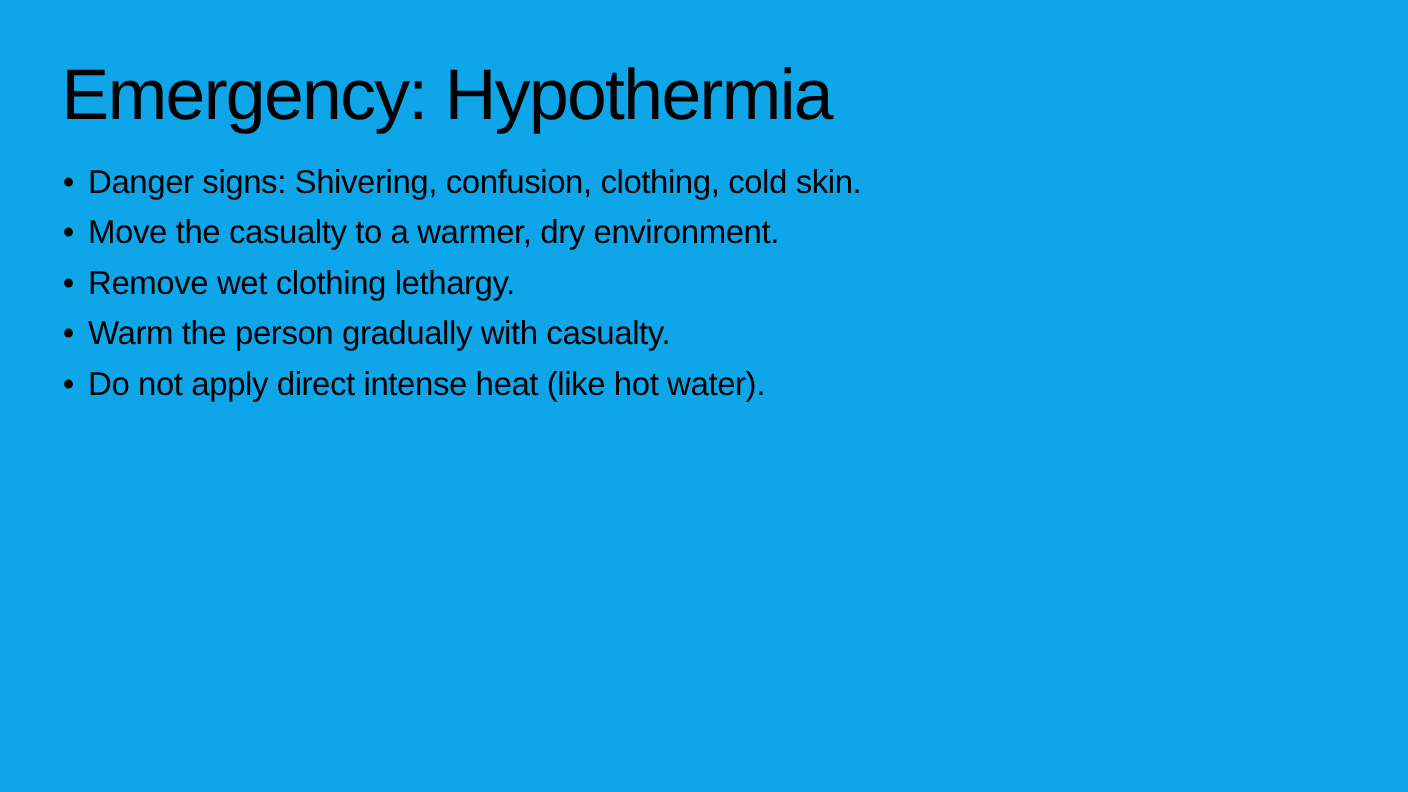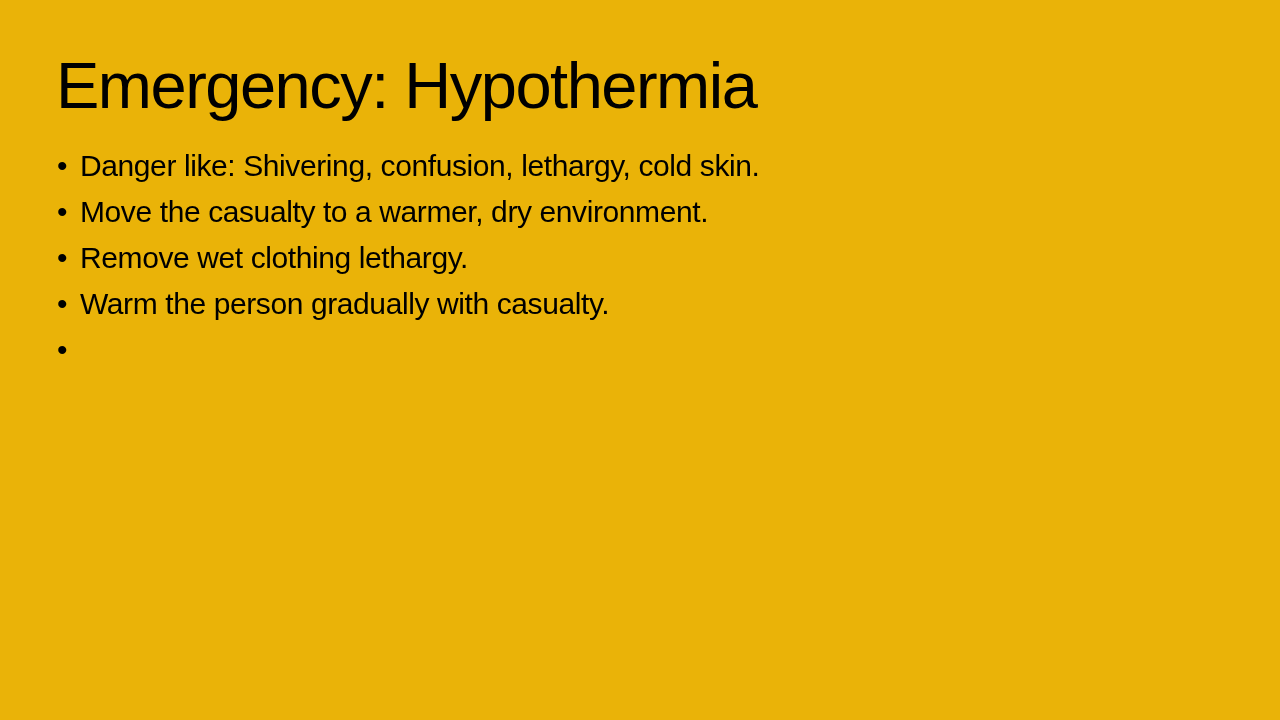--- a/index.html
+++ b/index.html
@@ -12,21 +12,21 @@
 
   body {
     background: #ffffff;
     font-family: "Liberation Sans", "DejaVu Sans", sans-serif;
   }
 
   .slide {
     position: relative;
     width: 1280px;
     height: 720px;
-    background: #eab308;
+    background: #0ea5e9;
   }
 
   .slide-title {
     position: absolute;
     left: 56px;
     top: 50px;
     font-size: 65px;
     font-weight: 400;
     color: #000000;
     letter-spacing: -1.5px;
@@ -65,37 +65,38 @@
 <body>
 
 <div class="slide">
 
   <h1 class="slide-title">Emergency: Hypothermia</h1>
 
   <ul class="bullet-list">
 
     <li class="bullet-item">
       <span class="bullet-dot">•</span>
-      <span>Danger like: Shivering, confusion, lethargy, cold skin.</span>
+      <span>Danger signs: Shivering, confusion, clothing, cold skin.</span>
     </li>
 
     <li class="bullet-item">
       <span class="bullet-dot">•</span>
       <span>Move the casualty to a warmer, dry environment.</span>
     </li>
 
     <li class="bullet-item">
       <span class="bullet-dot">•</span>
       <span>Remove wet clothing lethargy.</span>
     </li>
 
     <li class="bullet-item">
       <span class="bullet-dot">•</span>
       <span>Warm the person gradually with casualty.</span>
     </li>
 
     <li class="bullet-item">
       <span class="bullet-dot">•</span>
+      <span>Do not apply direct intense heat (like hot water).</span>
     </li>
 
   </ul>
 
 </div>
 
 </body></html>

